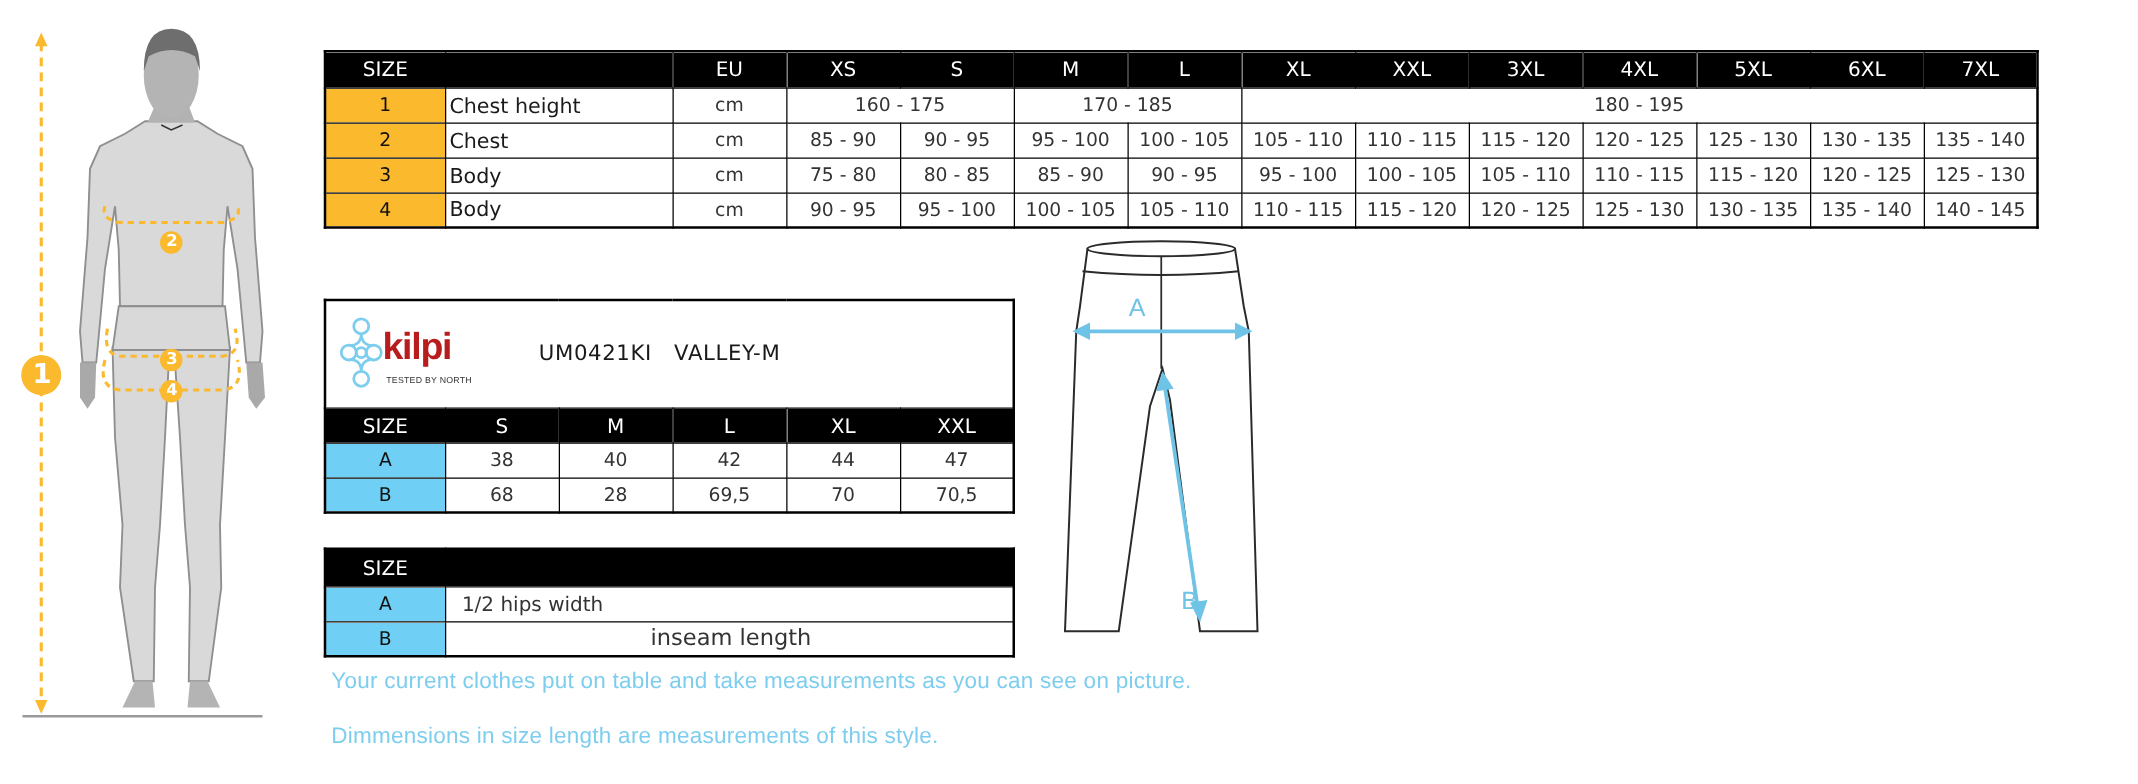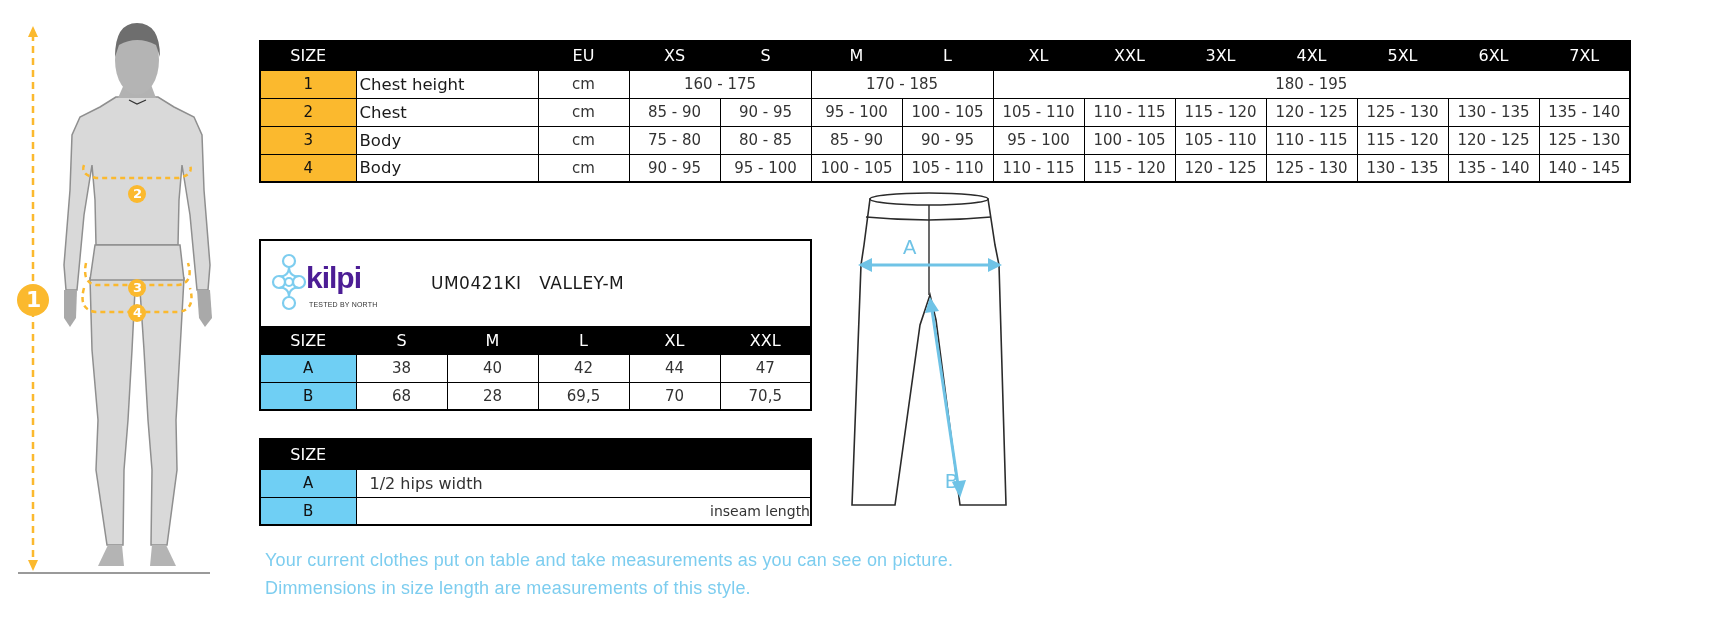--- a/index.html
+++ b/index.html
@@ -29,21 +29,21 @@
   #product-table tr.logo-row { height: 86px; }
   #product-table tr.logo-row td { border-bottom: none; }
   #product-table tr { height: 28px; }
 
   #legend-table { left: 259px; top: 426px; width: 551px; }
   #legend-table tr { height: 28px; }
   #legend-table tr.hdr { height: 30px; }
 
   .logo-cell { position: relative; text-align: left !important; }
   .kilpi-word { position: absolute; left: 45px; top: 20px; font-family: "Liberation Sans", sans-serif;
-                font-weight: bold; font-size: 30px; letter-spacing: -1px; color: #4c1d95; }
+                font-weight: bold; font-size: 30px; letter-spacing: -1px; color: #b91c1c; }
   .kilpi-tag  { position: absolute; left: 48px; top: 60px; font-size: 7px; color: #333;
                 font-family: "Liberation Sans", sans-serif; letter-spacing: 0.2px; }
   .product-title { position: absolute; left: 170px; top: 32px; font-size: 17px; letter-spacing: 0.5px; }
 
   .note { position: absolute; left: 265px; color: #7dcdef; font-family: "Liberation Sans", sans-serif;
           font-size: 18px; letter-spacing: 0.2px; }
 </style>
 </head>
 <body>
 
@@ -248,21 +248,21 @@
       <tr class="hdr">
     <th>SIZE</th>
     <th></th>
   </tr>
   <tr>
     <td class="blue">A</td>
     <td class="thin" style="text-align:left;padding-left:13px;font-size:16px">1/2 hips width</td>
   </tr>
   <tr>
     <td class="blue">B</td>
-    <td class="thin" style="text-align:right;padding-left:3px;font-size:14px">inseam length</td>
+    <td class="thin" style="text-align:center;padding-left:3px;font-size:18px">inseam length</td>
   </tr>
 </tbody>
   </table>
 
 <svg class="abs" style="left:850px;top:185px" width="190" height="340" viewBox="0 0 190 340">
   <g fill="#ffffff" stroke="#2b2b2b" stroke-width="1.6">
 
     <path d="M20,14 L14,60 L11,80 L2,320 L45,320 L70,140 L80,110 L86,135 L110,320 L156,320 L149,80 L145,60 L138,14 Z"></path>
   </g>
 
@@ -275,14 +275,14 @@
   <polygon points="8,80 22,73 22,87" fill="#6fc3e6"></polygon>
   <polygon points="152,80 138,73 138,87" fill="#6fc3e6"></polygon>
 
   <line x1="82" y1="125" x2="108" y2="300" stroke="#6fc3e6" stroke-width="3"></line>
   <polygon points="80,112 75,128 89,126" fill="#6fc3e6"></polygon>
   <polygon points="110,313 102,297 116,295" fill="#6fc3e6"></polygon>
 </svg>
 <span class="abs" style="left:903px;top:236px;color:#6fc3e6;font-size:20px;font-family:'Liberation Sans',sans-serif;">A</span>
 <span class="abs" style="left:945px;top:470px;color:#6fc3e6;font-size:20px;font-family:'Liberation Sans',sans-serif;">B</span>
 
-<div class="note" style="top:550px">Your current clothes put on table and take measurements as you can see on picture.</div>
+<div class="note" style="top:534px">Your current clothes put on table and take measurements as you can see on picture.</div>
 <div class="note" style="top:578px">Dimmensions in size length are measurements of this style.</div>
 
 </body></html>

